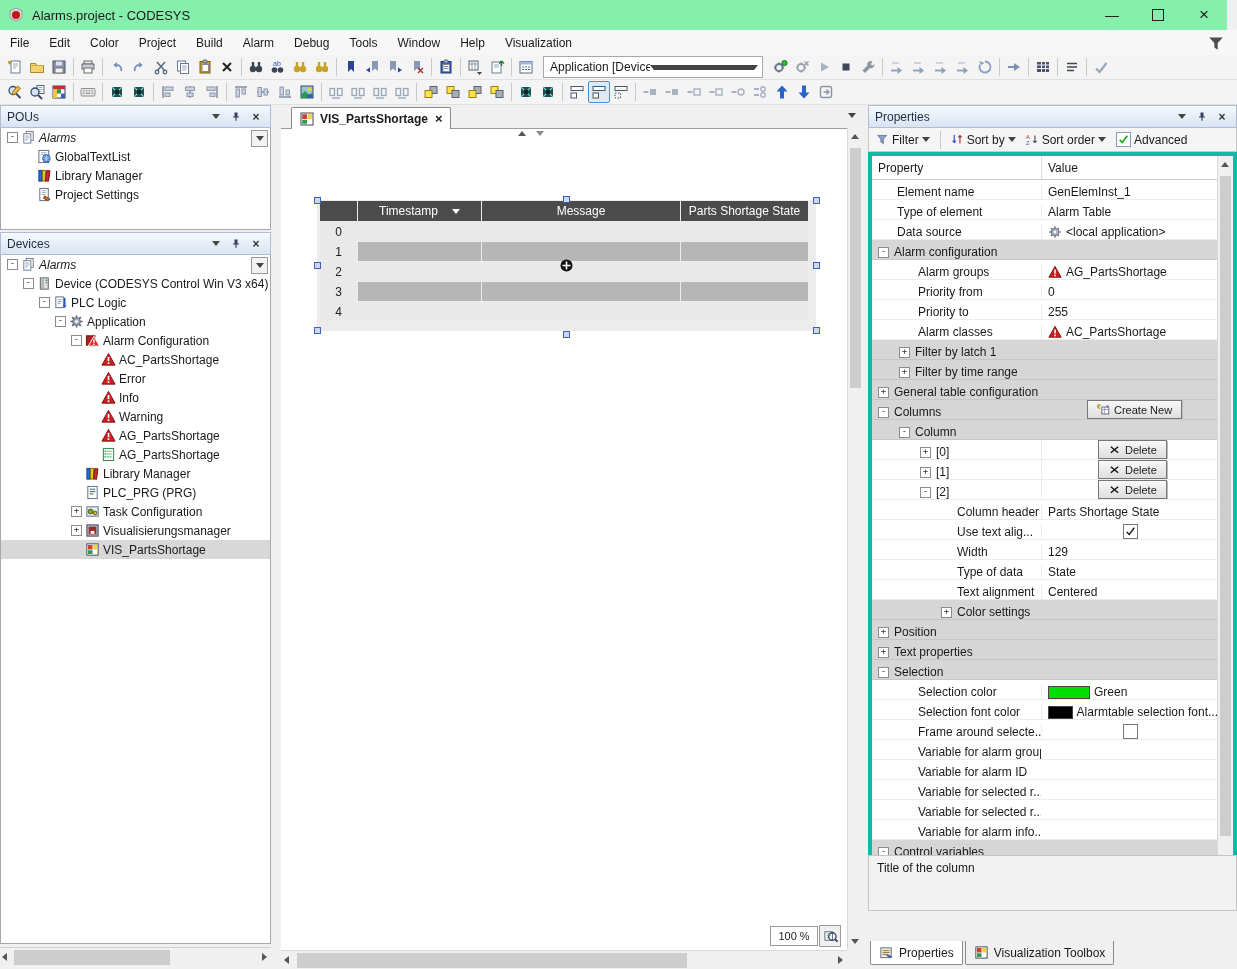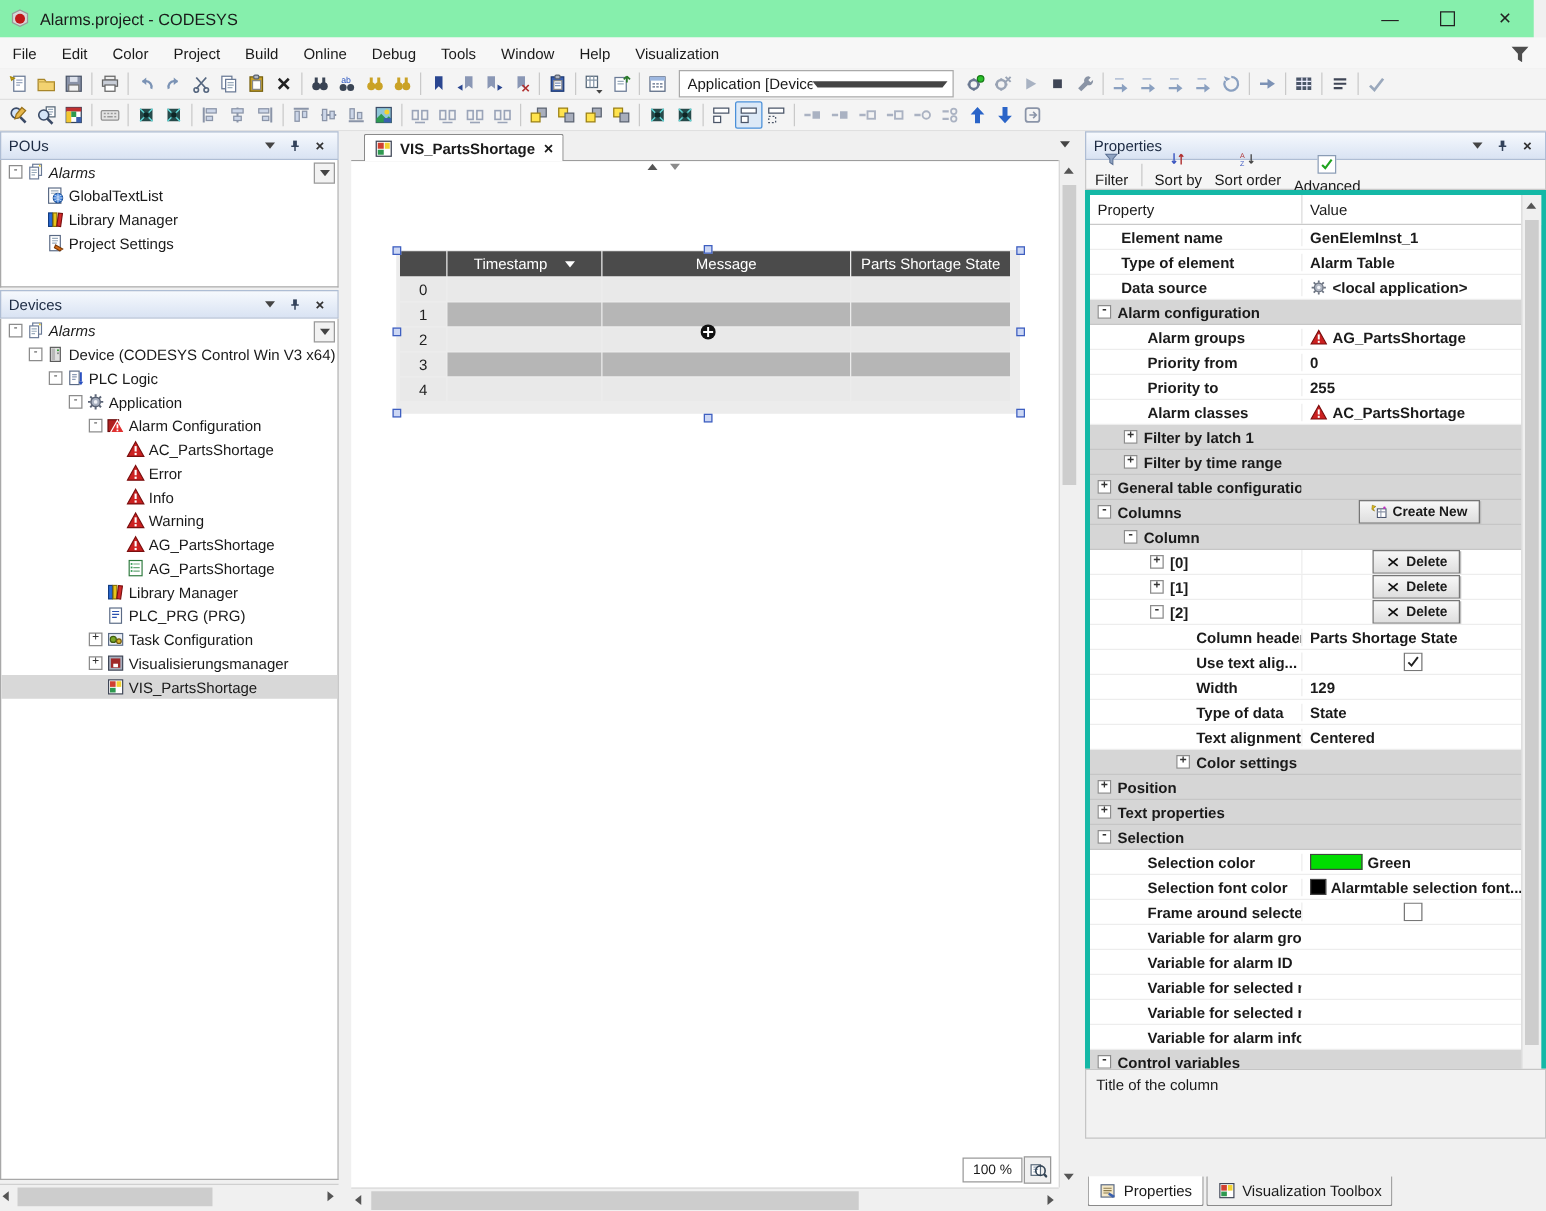--- a/index.html
+++ b/index.html
@@ -63,26 +63,26 @@
   .at-head .atc{background:#4b4b4b;color:#fff;height:20px;}
   .at-num{background:#e9e9e9;color:#222;}
   .row-light .atc.dat{background:#e9e9e9;}
   .row-dark .atc.dat{background:#b6b6b6;}
   .handle{position:absolute;width:7px;height:7px;background:#ccd7f4;border:1px solid #3f5fc0;box-sizing:border-box;}
   .zoombox{position:absolute;display:flex;align-items:center;}
   .zoomfield{width:46px;height:18px;border:1px solid #9a9a9a;background:#fff;display:flex;align-items:center;justify-content:center;font-size:11px;}
   .zoombtn{width:20px;height:20px;border:1px solid #9a9a9a;background:#f0f0f0;display:flex;align-items:center;justify-content:center;margin-left:1px;}
   
   .props-toolbar{display:flex;align-items:center;background:#f5f5f5;border:1px solid #c9c9c9;border-top:none;padding:0 4px;box-sizing:border-box;gap:4px;}
-  .pt-item{display:flex;align-items:center;gap:3px;padding:2px 3px;flex-direction:column;}
+  .pt-item{display:flex;align-items:center;gap:3px;padding:2px 3px;}
   .pgrid{background:#fff;border:4px solid #14b8a6;position:relative;overflow:hidden;}
   .pg-colhead{display:flex;height:23px;border-bottom:1px solid #c9c9c9;align-items:center;background:#fff;}
   .pg-colhead .c1{width:169px;padding-left:6px;box-sizing:border-box;}
   .pg-colhead .c2{flex:1;padding-left:6px;border-left:1px solid #dcdcdc;height:100%;display:flex;align-items:center;box-sizing:border-box;}
-  .pg-row{display:flex;height:19px;align-items:center;border-bottom:1px solid #ededed;background:#fff;font-weight:bold;}
+  .pg-row{display:flex;height:19px;align-items:flex-end;border-bottom:1px solid #ededed;background:#fff;}
   .pg-row.group{background:#d6d6d6;border-bottom:1px solid #c6c6c6;}
   .pg-name{width:169px;display:flex;align-items:center;box-sizing:border-box;overflow:hidden;white-space:nowrap;}
   .pg-value{flex:1;display:flex;align-items:center;border-left:1px solid #ededed;padding-left:6px;box-sizing:border-box;overflow:hidden;white-space:nowrap;gap:4px;}
   .pg-row.group .pg-value{border-left:none;}
   .pg-name .exp{margin-right:5px;}
   .gbtn{height:17px;border:1px solid #777;background:linear-gradient(#f8f8f8,#dedede);display:inline-flex;align-items:center;gap:4px;padding:0 9px;font-size:11px;box-shadow:1px 1px 0 #bbb;}
   .swatch{width:40px;height:11px;border:1px solid #444;display:inline-block;}
   .cbx{width:13px;height:13px;border:1px solid #8a9cb5;background:#fff;display:inline-flex;align-items:center;justify-content:center;}
   .desc-box{background:#f2f2f2;border:1px solid #c5c5c5;padding:5px 8px;font-size:12px;box-sizing:border-box;}
   .ptab{display:inline-flex;align-items:center;gap:5px;height:23px;padding:0 8px;border:1px solid #8a8a8a;border-top:none;background:#f0f0f0;border-radius:0 0 2px 2px;margin-right:2px;font-size:12px;}
@@ -110,21 +110,21 @@
   </span>
 </div>
 
 <div class="abs menubar">
   <span id="menu-items" style="display:flex;">
       <span class="menu-item">File</span>
       <span class="menu-item">Edit</span>
       <span class="menu-item">Color</span>
       <span class="menu-item">Project</span>
       <span class="menu-item">Build</span>
-      <span class="menu-item">Online</span>
+      <span class="menu-item">Alarm</span>
       <span class="menu-item">Debug</span>
       <span class="menu-item">Tools</span>
       <span class="menu-item">Window</span>
       <span class="menu-item">Help</span>
       <span class="menu-item">Visualization</span>
     </span>
   <span class="menu-funnel">
     <svg viewBox="0 0 16 16" width="18" height="18">
         <path d="M2 3h12l-4.5 5v6l-3-2V8z" fill="#4d4d4d"></path>
       </svg>

